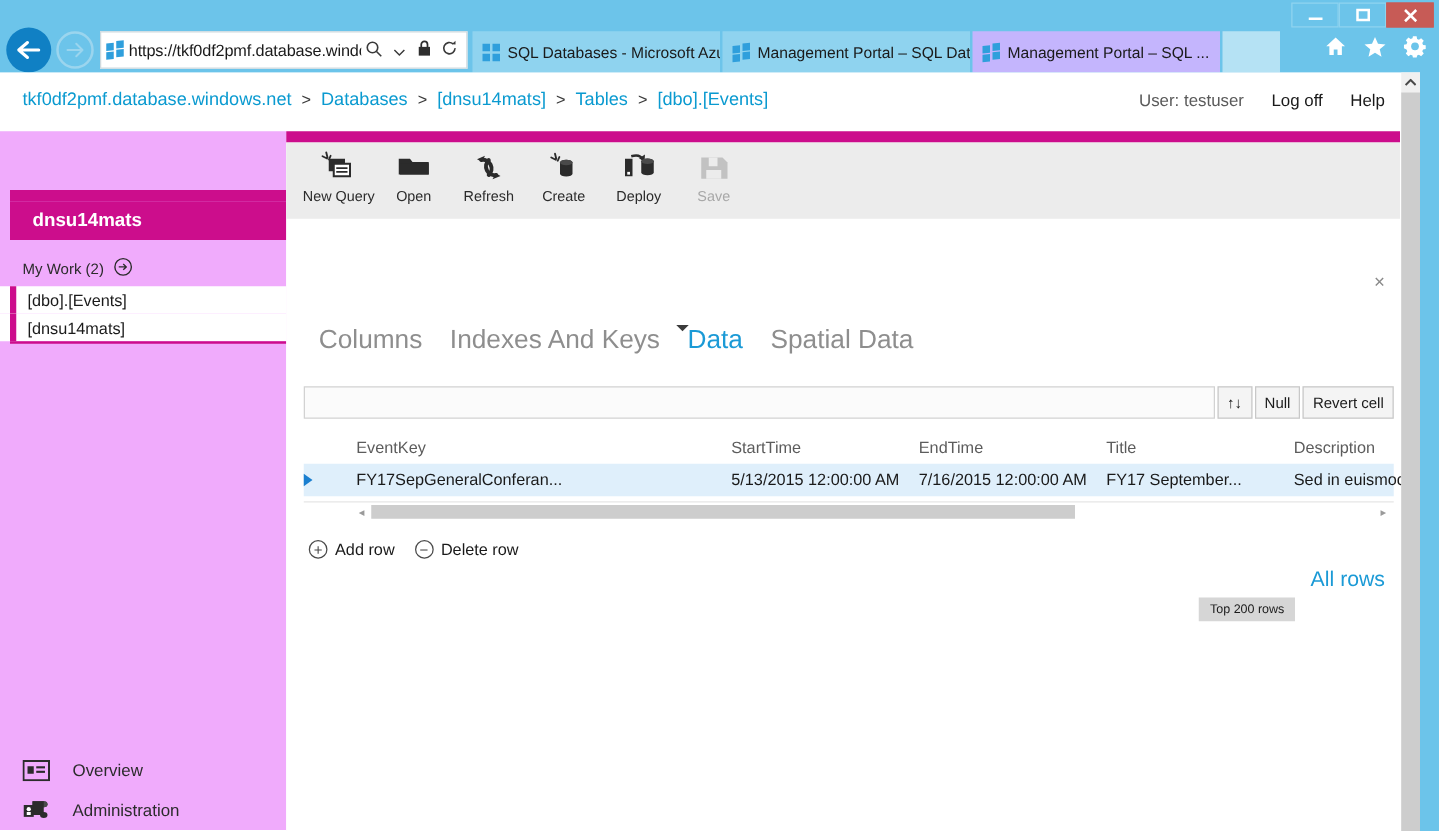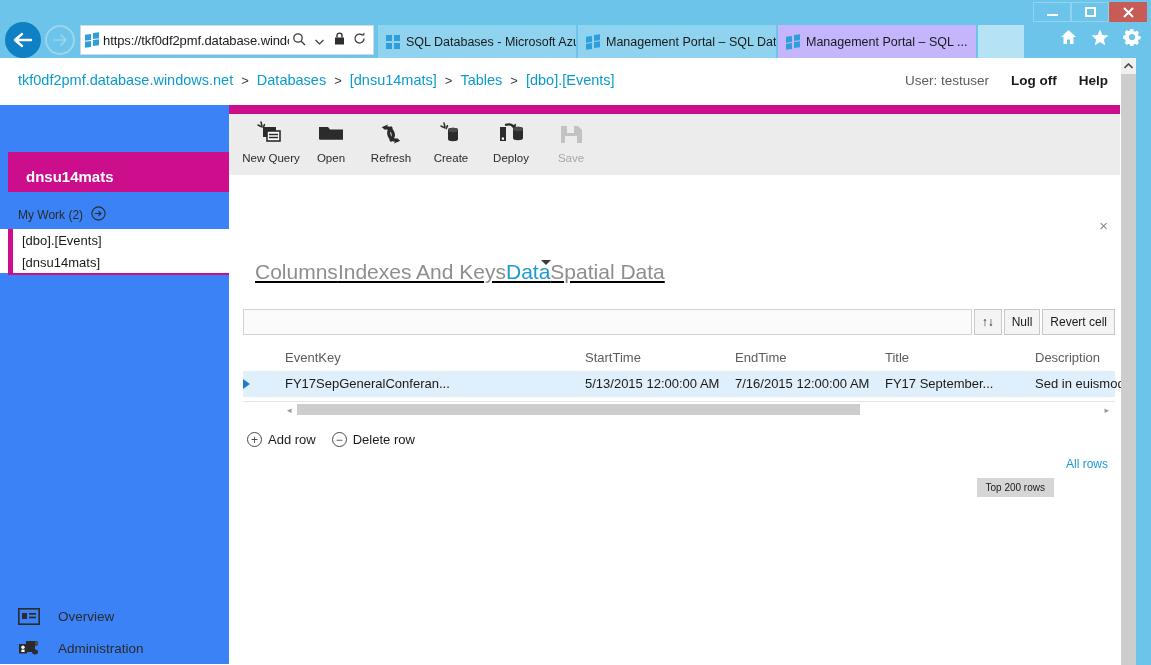--- a/index.html
+++ b/index.html
@@ -95,26 +95,26 @@
     display: flex; align-items: baseline; gap: 8px;
     font-size: 14.5px;
   }
   #breadcrumb a { color: #0a9ad0; text-decoration: none; white-space: nowrap; }
   #breadcrumb .sep { color: #3b3b3b; font-size: 13px; }
   #header-right {
     position: absolute; right: 28px; top: 15px; display: flex; align-items: baseline; gap: 22px;
     font-size: 13.5px;
   }
   #header-right .user { color: #5a5a5a; }
-  #header-right a { color: #1a1a1a; text-decoration: none; font-weight: bold; }
+  #header-right a { color: #1a1a1a; text-decoration: none; font-weight: normal; }
 
   
   #leftnav {
     position: absolute; left: 0; top: 47px; width: 229px; height: 560px;
-    background: #3b82f6;
+    background: #f0abfc;
   }
   #db-title {
     position: absolute; left: 8px; top: 56px; width: 221px; height: 31px;
     background: #cc0d8c; color: #ffffff; font-size: 15px; font-weight: bold;
     display: flex; align-items: center; padding-left: 18px;
   }
   #header-magenta-left {
     position: absolute; left: 8px; top: 47px; width: 221px; height: 9px; background: #cc0d8c;
   }
   #mywork {
@@ -164,21 +164,21 @@
     font-size: 11.5px; color: #2b2b2b;
   }
   .tb-btn .tb-ico { height: 32px; display:flex; align-items:center; justify-content:center; }
   .tb-btn.disabled { color: #a8a8a8; }
 
   
   #panel-close {
     position: absolute; right: 28px; top: 112px; font-size: 15px; color: #8a8a8a;
   }
   #tabs {
-    position: absolute; left: 26px; top: 155px; display: flex; align-items: center;  text-decoration: underline;
+    position: absolute; left: 26px; top: 155px; display: flex; align-items: center; gap: 22px;
   }
   .ptab { font-size: 21px; color: #8e8e8e; white-space: nowrap; }
   .ptab.active { color: #1b9ad6; }
   #tab-caret {
     position: absolute; left: 312px; top: 155px;
     width: 0; height: 0; border-left: 5px solid transparent; border-right: 5px solid transparent;
     border-top: 5px solid #3b3b3b;
   }
 
   
@@ -227,21 +227,21 @@
 
   
   #row-actions { position: absolute; left: 18px; top: 327px; display: flex; gap: 16px; align-items: center; }
   .row-act { display: flex; align-items: center; gap: 6px; font-size: 13px; color: #1a1a1a; }
   .circ {
     width: 15px; height: 15px; border-radius: 50%; border: 1.5px solid #4a4a4a;
     display: flex; align-items: center; justify-content: center; font-size: 12px; line-height: 1; color: #4a4a4a;
   }
   #row-count { position: absolute; right: 28px; top: 325px; display: flex; gap: 12px; align-items: center; }
   #btn-top200 { background: #d6d6d6; font-size: 10px; color: #1a1a1a; padding: 4px 9px; margin-top: 48px; }
-  #btn-allrows { color: #1b9ad6; font-size: 12px; }
+  #btn-allrows { color: #1b9ad6; font-size: 17px; }
 
   
   #vscroll {
     position: absolute; left: 1121px; top: 58px; width: 15px; height: 607px; background: #f0f0f0;
   }
   #vscroll-up {
     position: absolute; left: 0; top: 0; width: 15px; height: 16px;
     display: flex; align-items: center; justify-content: center; color: #4a4a4a; font-size: 9px;
   }
   #vscroll-thumb { position: absolute; left: 0; top: 16px; width: 15px; height: 591px; background: #cdcdcd; }

